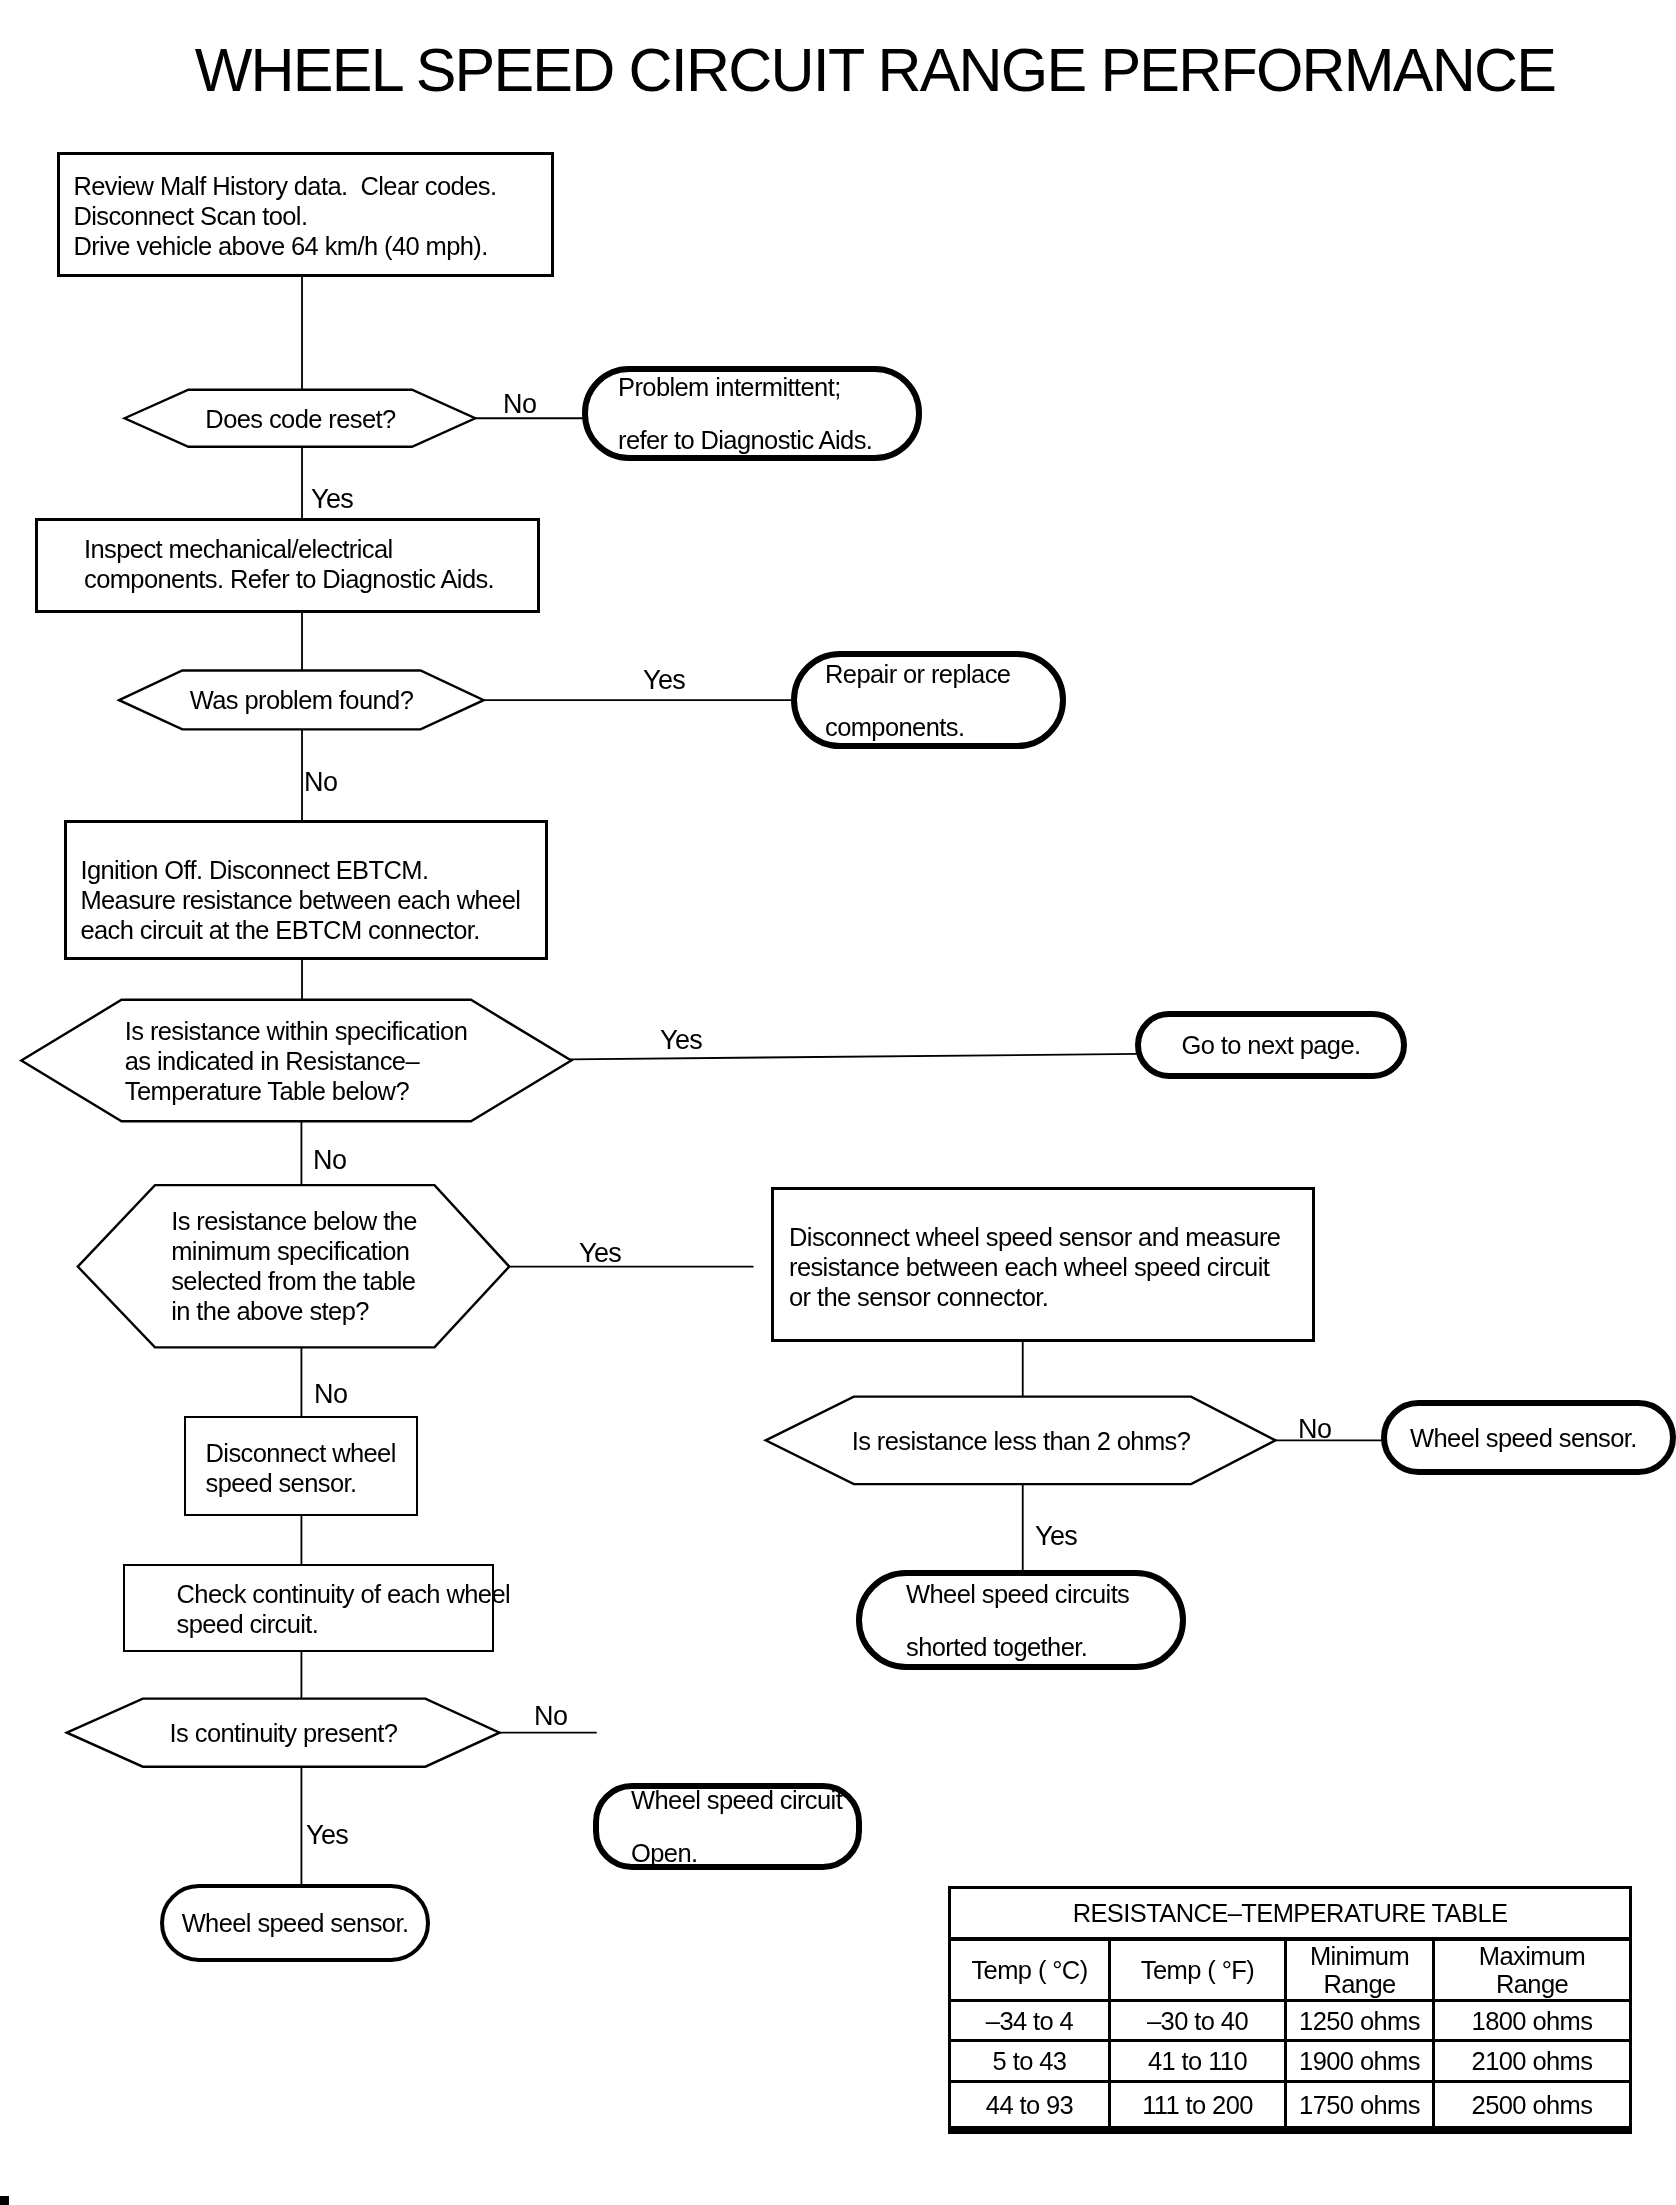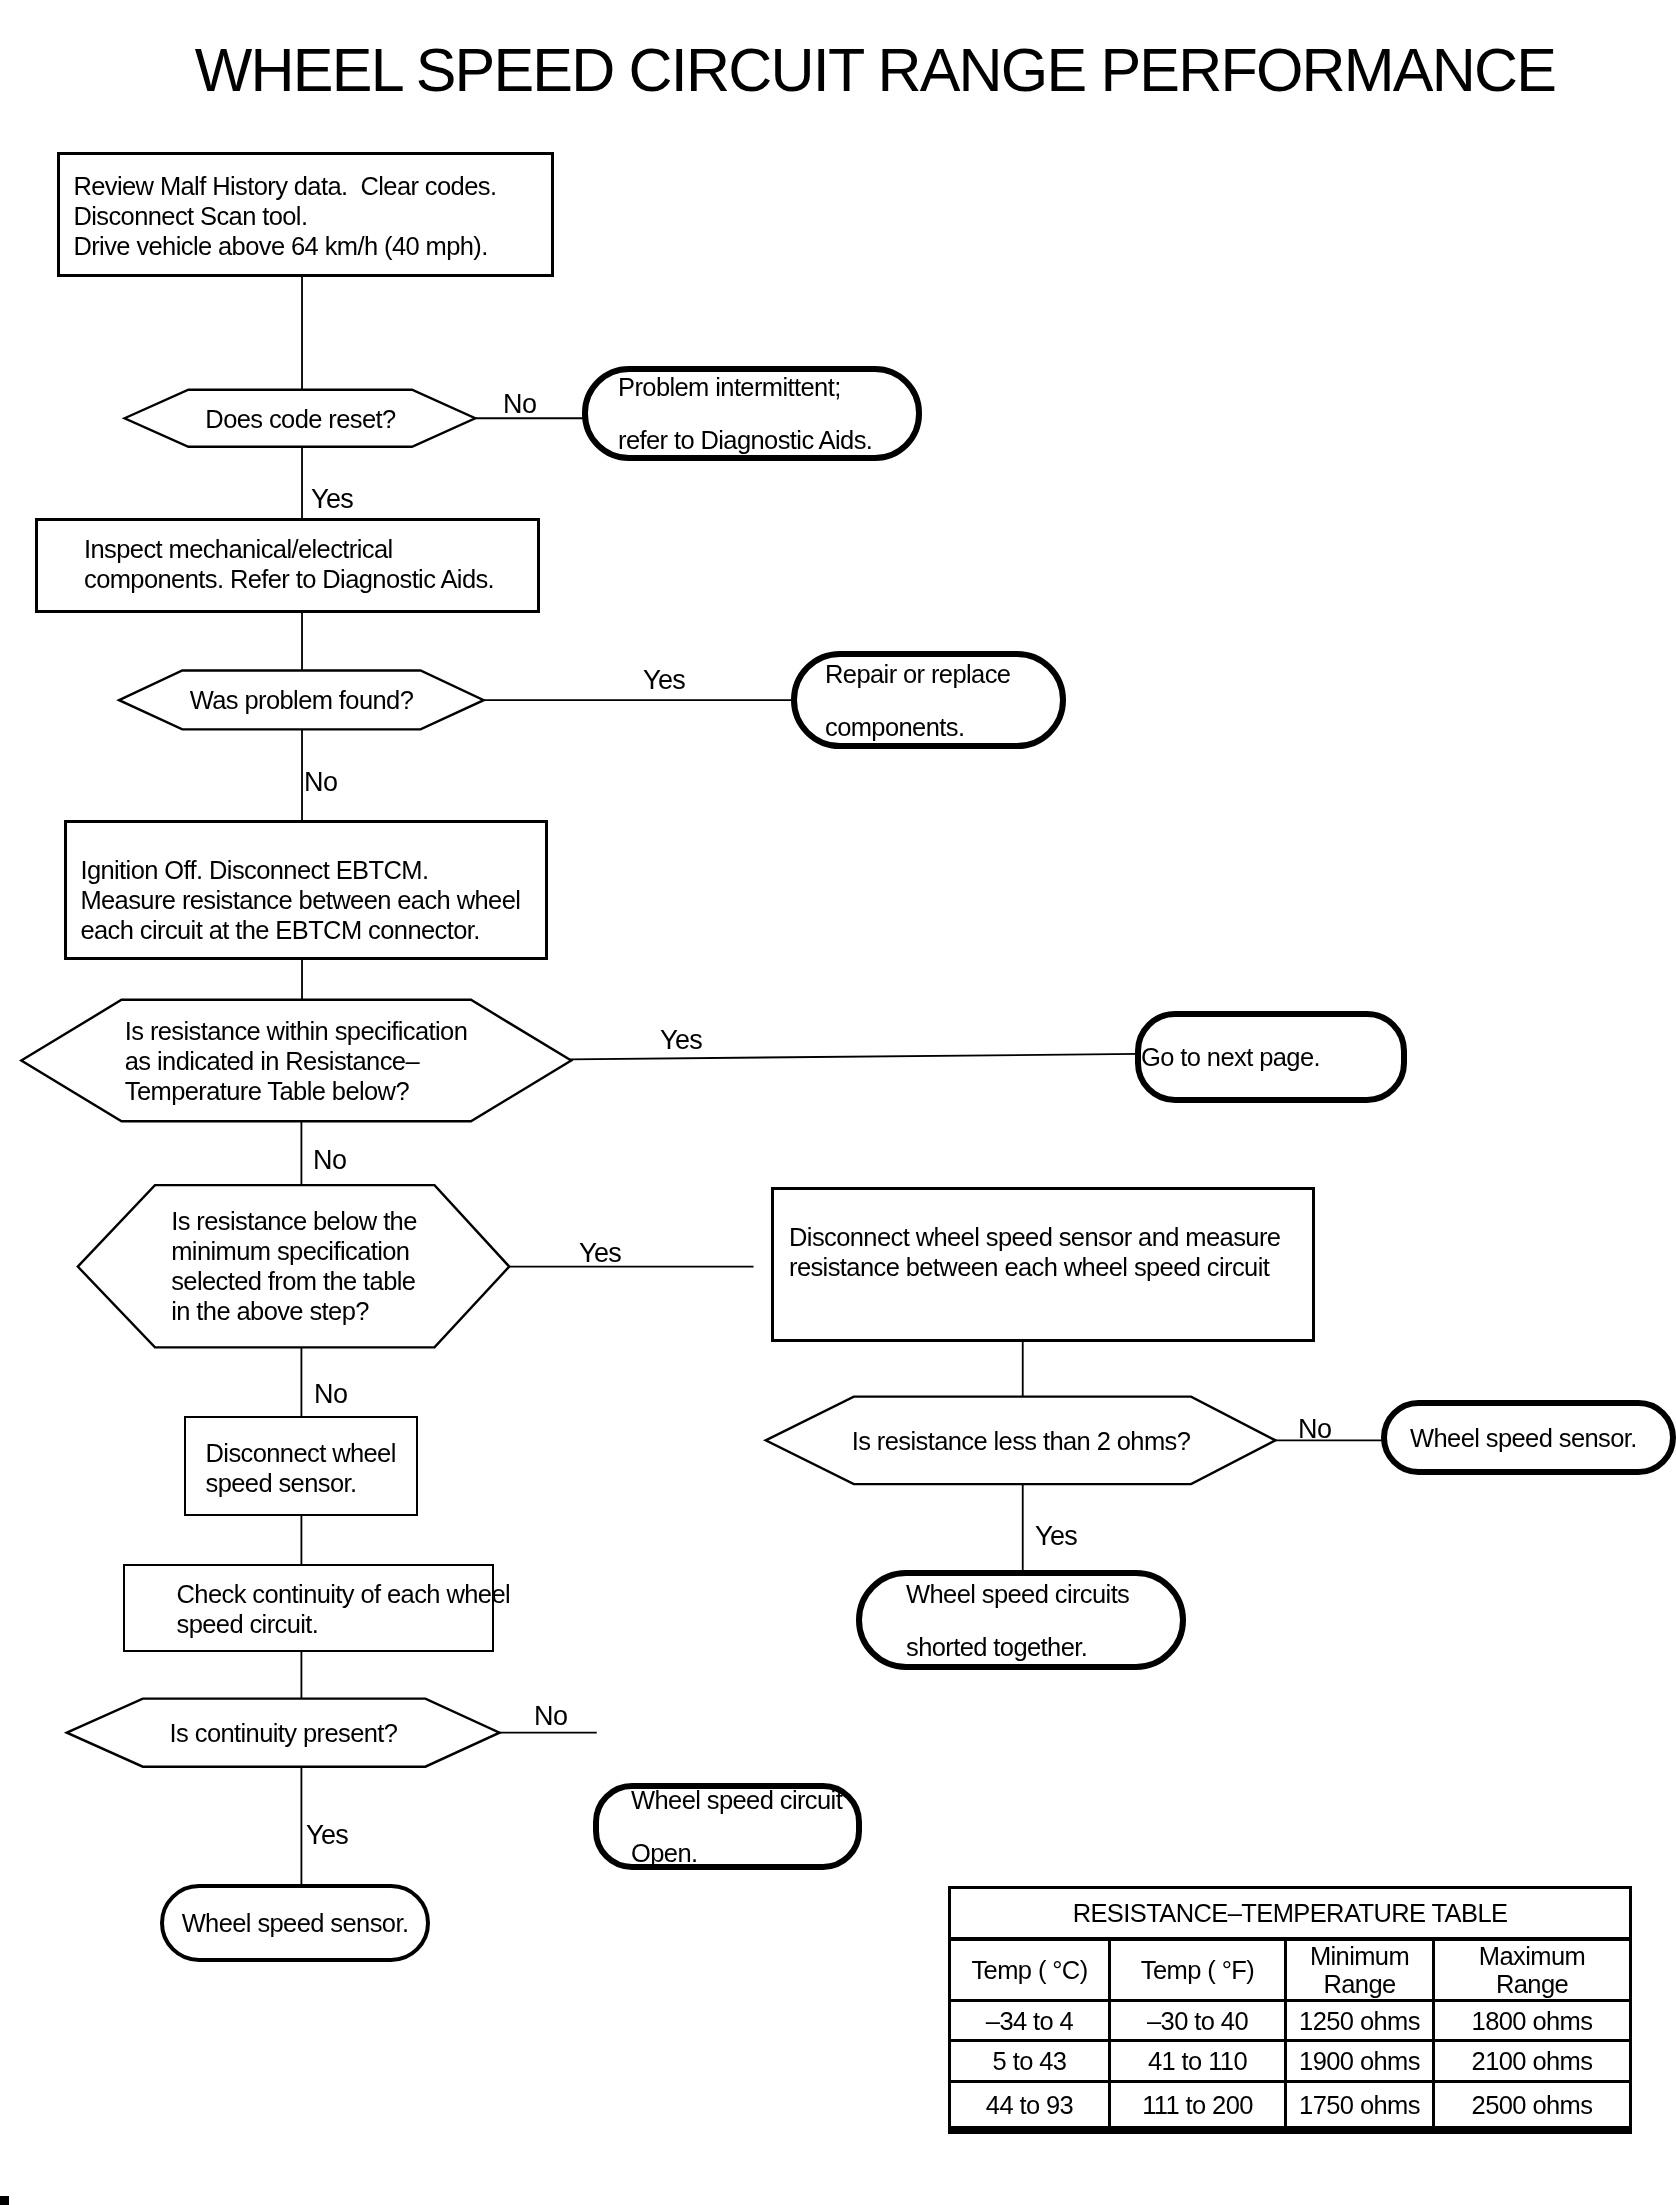--- a/index.html
+++ b/index.html
@@ -111,20 +111,21 @@
       <span class="line">Ignition Off. Disconnect EBTCM.</span>
       <span class="line">Measure resistance between each wheel</span>
       <span class="line">each circuit at the EBTCM connector.</span>
     </div>
   </div>
 
   <div class="rect-node" style="left:751px;top:1187px;width:544px;height:155px;margin-left:20px;">
     <div class="flow-text" style="padding:32px 0 0 15px;">
       <span class="line">Disconnect wheel speed sensor and measure</span>
       <span class="line">resistance between each wheel speed circuit</span>
+      <span class="line">or the sensor connector.</span>
     </div>
   </div>
 
   <div class="rect-node" style="left:184px;top:1416px;width:234px;height:100px;border-width:2.4px;">
     <div class="flow-text" style="padding:19.5px 0 0 19.5px;">
       <span class="line">Disconnect wheel</span>
       <span class="line">speed sensor.</span>
     </div>
   </div>
 
@@ -171,21 +172,21 @@
   <div class="oval-node flow-text" style="left:582px;top:366px;width:340px;height:95px;border-radius:47px;padding-left:30px;">
     <span class="line">Problem intermittent;</span>
     <span class="line">refer to Diagnostic Aids.</span>
   </div>
 
   <div class="oval-node flow-text" style="left:791px;top:651px;width:275px;height:98px;border-radius:49px;padding-left:28px;">
     <span class="line">Repair or replace</span>
     <span class="line">components.</span>
   </div>
 
-  <div class="oval-node flow-text" style="left:1135px;top:1011px;width:272px;height:92px;border-radius:40px;border-width:6px;align-items:flex-start;">
+  <div class="oval-node flow-text" style="left:1135px;top:1011px;width:272px;height:68px;border-radius:40px;border-width:6px;align-items:center;">
     <span class="line">Go to next page.</span>
   </div>
 
   <div class="oval-node flow-text" style="left:1381px;top:1400px;width:295px;height:75px;border-radius:38px;border-width:6px;padding-left:23px;">
     <span class="line">Wheel speed sensor.</span>
   </div>
 
   <div class="oval-node flow-text" style="left:856px;top:1570px;width:330px;height:100px;border-radius:50px;padding-left:44px;">
     <span class="line">Wheel speed circuits</span>
     <span class="line">shorted together.</span>

